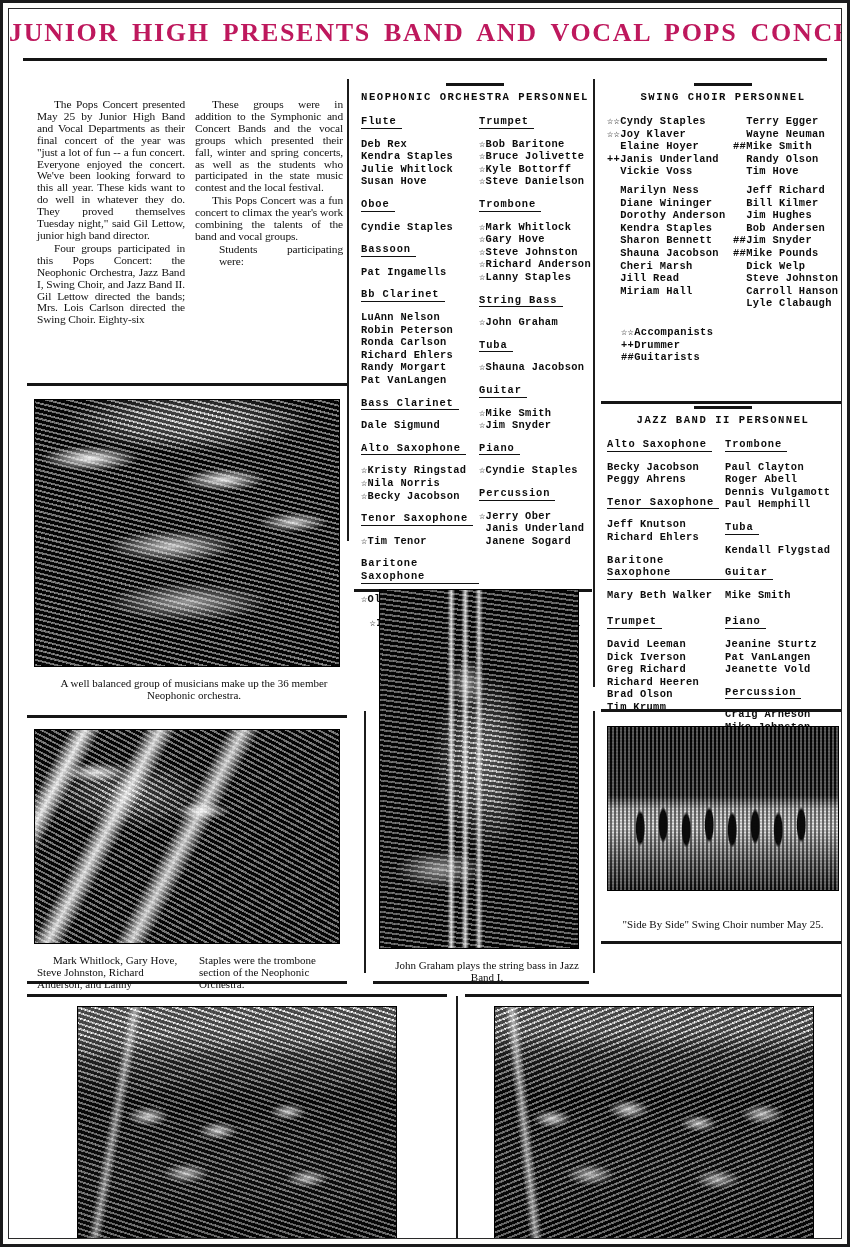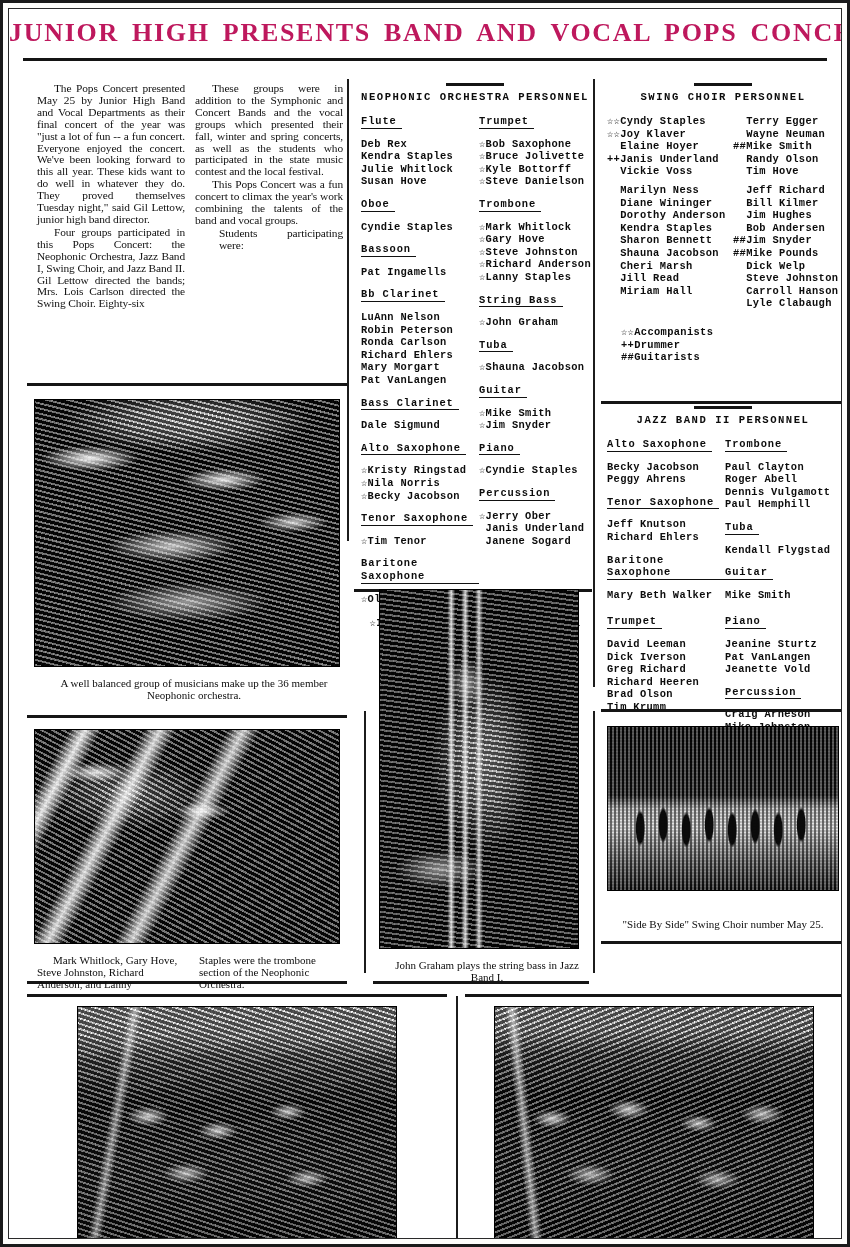--- a/index.html
+++ b/index.html
@@ -144,21 +144,21 @@
   <div class="rule-thick"></div>
 
   <div class="sheet">
 
     <div class="vrule" style="left:338px; top:18px; height:462px;"></div>
     <div class="vrule" style="left:584px; top:18px; height:608px;"></div>
     <div class="vrule" style="left:584px; top:650px; height:262px;"></div>
     <div class="vrule" style="left:355px; top:650px; height:262px;"></div>
     <div class="vrule" style="left:447px; top:935px; height:260px;"></div>
 
-    <div class="zone story" style="left:28px; top:22px; width:308px;">
+    <div class="zone story" style="left:28px; top:38px; width:308px;">
       <div class="col">
         <p>The Pops Concert presented May 25 by Junior High Band and Vocal Departments as their final concert of the year was "just a lot of fun -- a fun concert.  Everyone enjoyed the concert.  We've been looking forward to this all year.  These kids want to do well in whatever they do.  They proved themselves Tuesday night," said Gil Lettow, junior high band director.</p>
         <p>Four groups participated in this Pops Concert: the Neophonic Orchestra, Jazz Band I, Swing Choir, and Jazz Band II.  Gil Lettow directed the bands; Mrs. Lois Carlson directed the Swing Choir.  Eighty-six</p>
       </div>
       <div class="col">
         <p>These groups were in addition to the Symphonic and Concert Bands and the vocal groups which presented their fall, winter and spring concerts, as well as the students who participated in the state music contest and the local festival.</p>
         <p>This Pops Concert was a fun concert to climax the year's work combining the talents of the band and vocal groups.</p>
         <p class="noind">Students participating were:</p>
       </div>
     </div>
@@ -182,21 +182,21 @@
           <div class="grp">
             <div class="grp-name">Bassoon</div>
             <div class="member">Pat Ingamells</div>
           </div>
           <div class="grp">
             <div class="grp-name">Bb Clarinet</div>
             <div class="member">LuAnn Nelson</div>
             <div class="member">Robin Peterson</div>
             <div class="member">Ronda Carlson</div>
             <div class="member">Richard Ehlers</div>
-            <div class="member">Mary Morgart</div>
+            <div class="member">Randy Morgart</div>
             <div class="member">Pat VanLangen</div>
           </div>
           <div class="grp">
             <div class="grp-name">Bass Clarinet</div>
             <div class="member">Dale Sigmund</div>
           </div>
           <div class="grp">
             <div class="grp-name">Alto Saxophone</div>
             <div class="member">☆Kristy Ringstad</div>
             <div class="member">☆Nila Norris</div>
@@ -208,21 +208,21 @@
           </div>
           <div class="grp">
             <div class="grp-name">Baritone Saxophone</div>
             <div class="member">☆Olene Hanson</div>
           </div>
         </div>
 
         <div style="width:110px;">
           <div class="grp">
             <div class="grp-name">Trumpet</div>
-            <div class="member">☆Bob Saxophone</div>
+            <div class="member">☆Bob Baritone</div>
             <div class="member">☆Bruce Jolivette</div>
             <div class="member">☆Kyle Bottorff</div>
             <div class="member">☆Steve Danielson</div>
           </div>
           <div class="grp">
             <div class="grp-name">Trombone</div>
             <div class="member">☆Mark Whitlock</div>
             <div class="member">☆Gary Hove</div>
             <div class="member">☆Steve Johnston</div>
             <div class="member">☆Richard Anderson</div>

